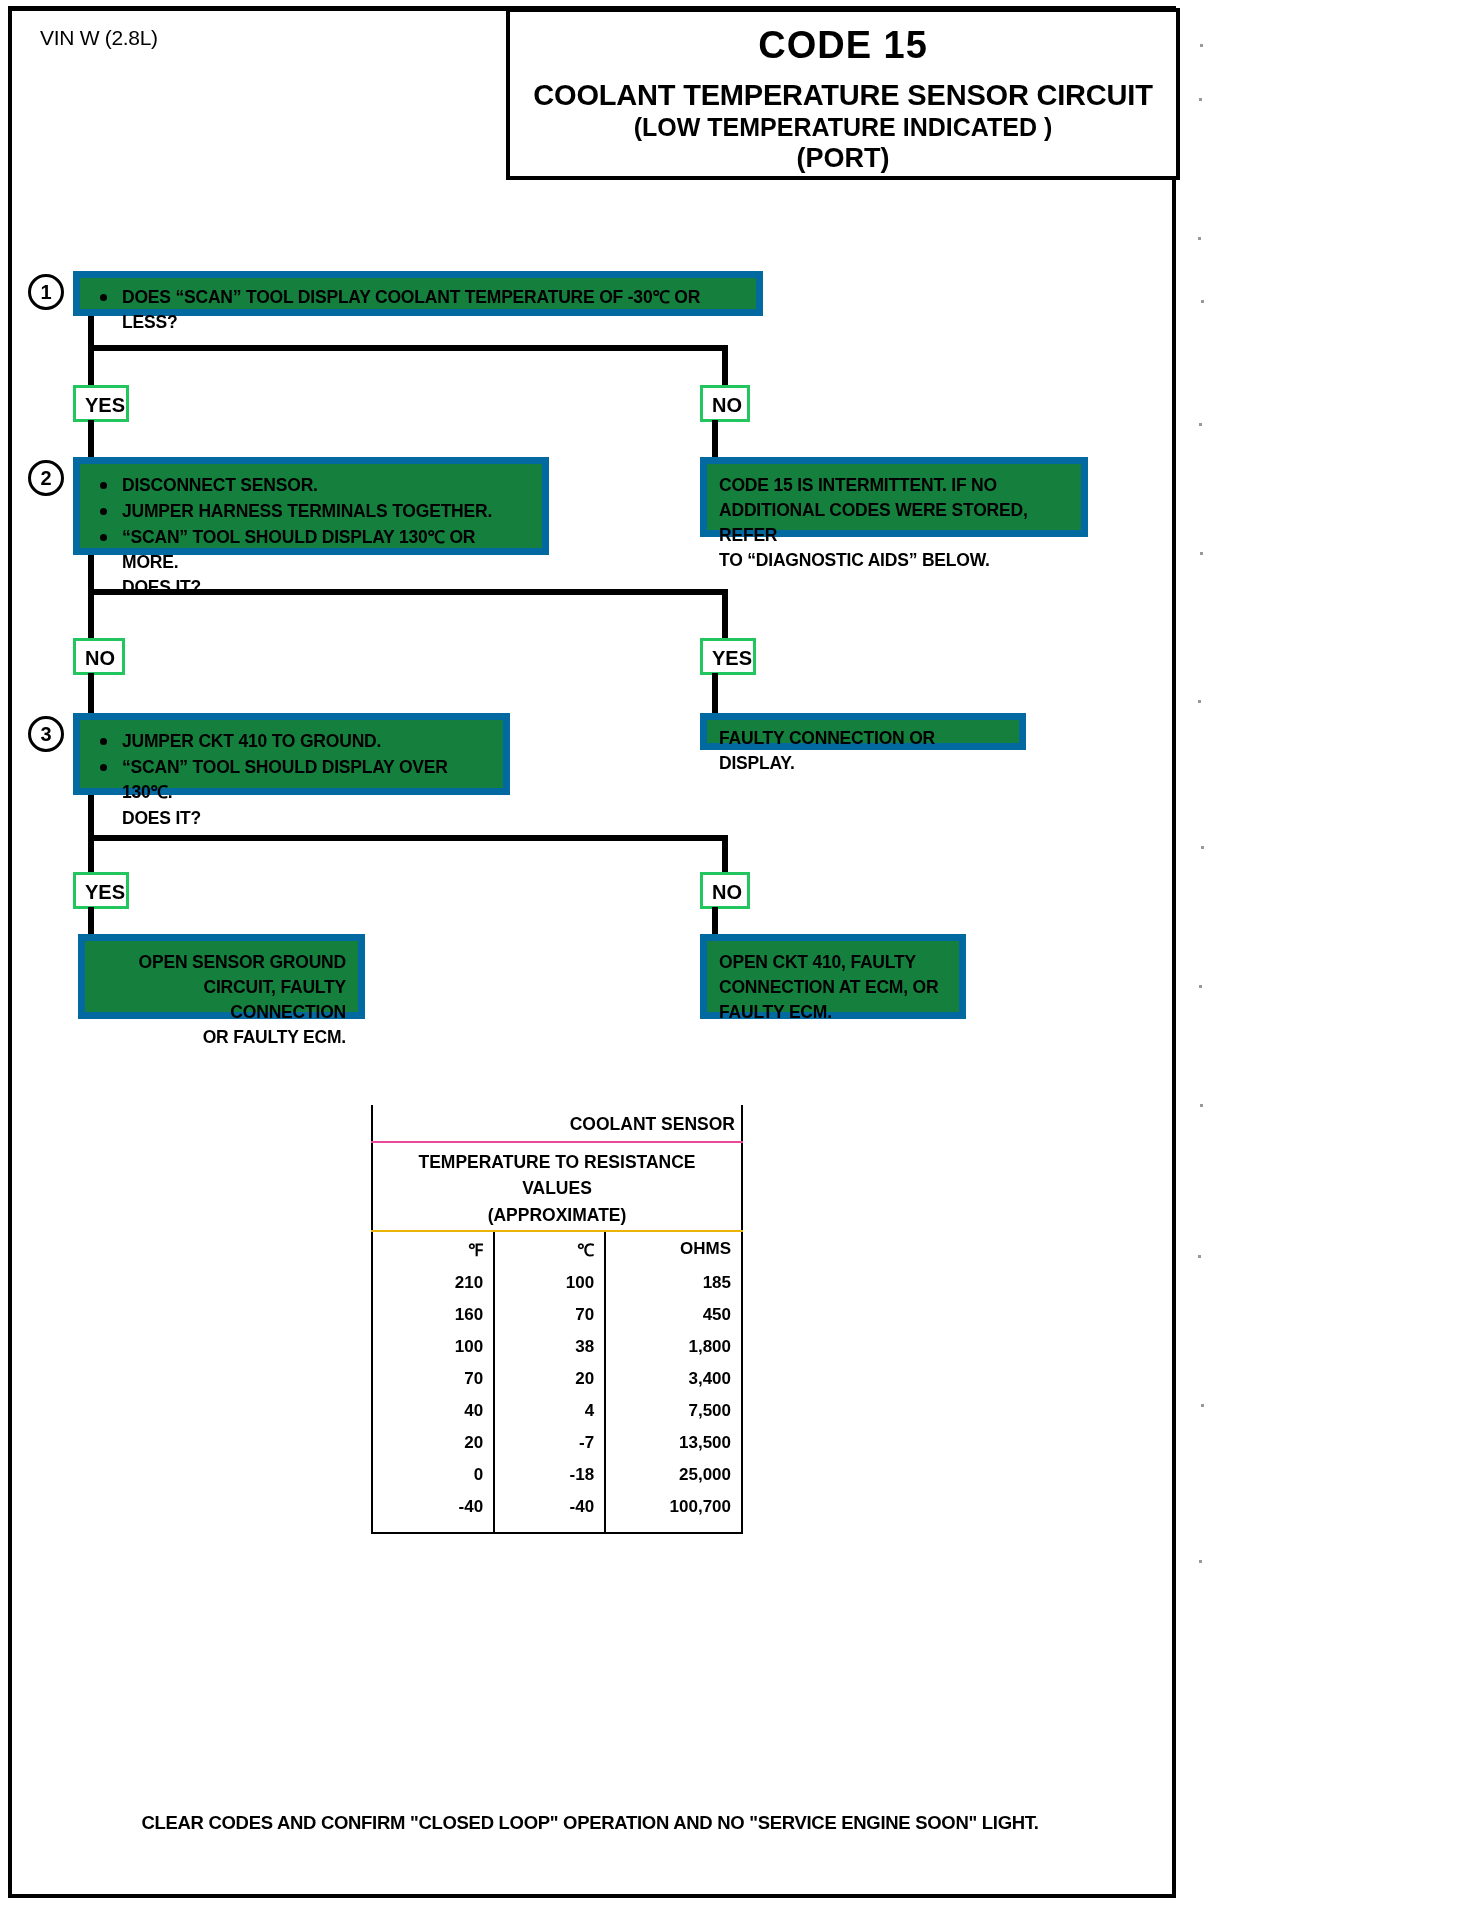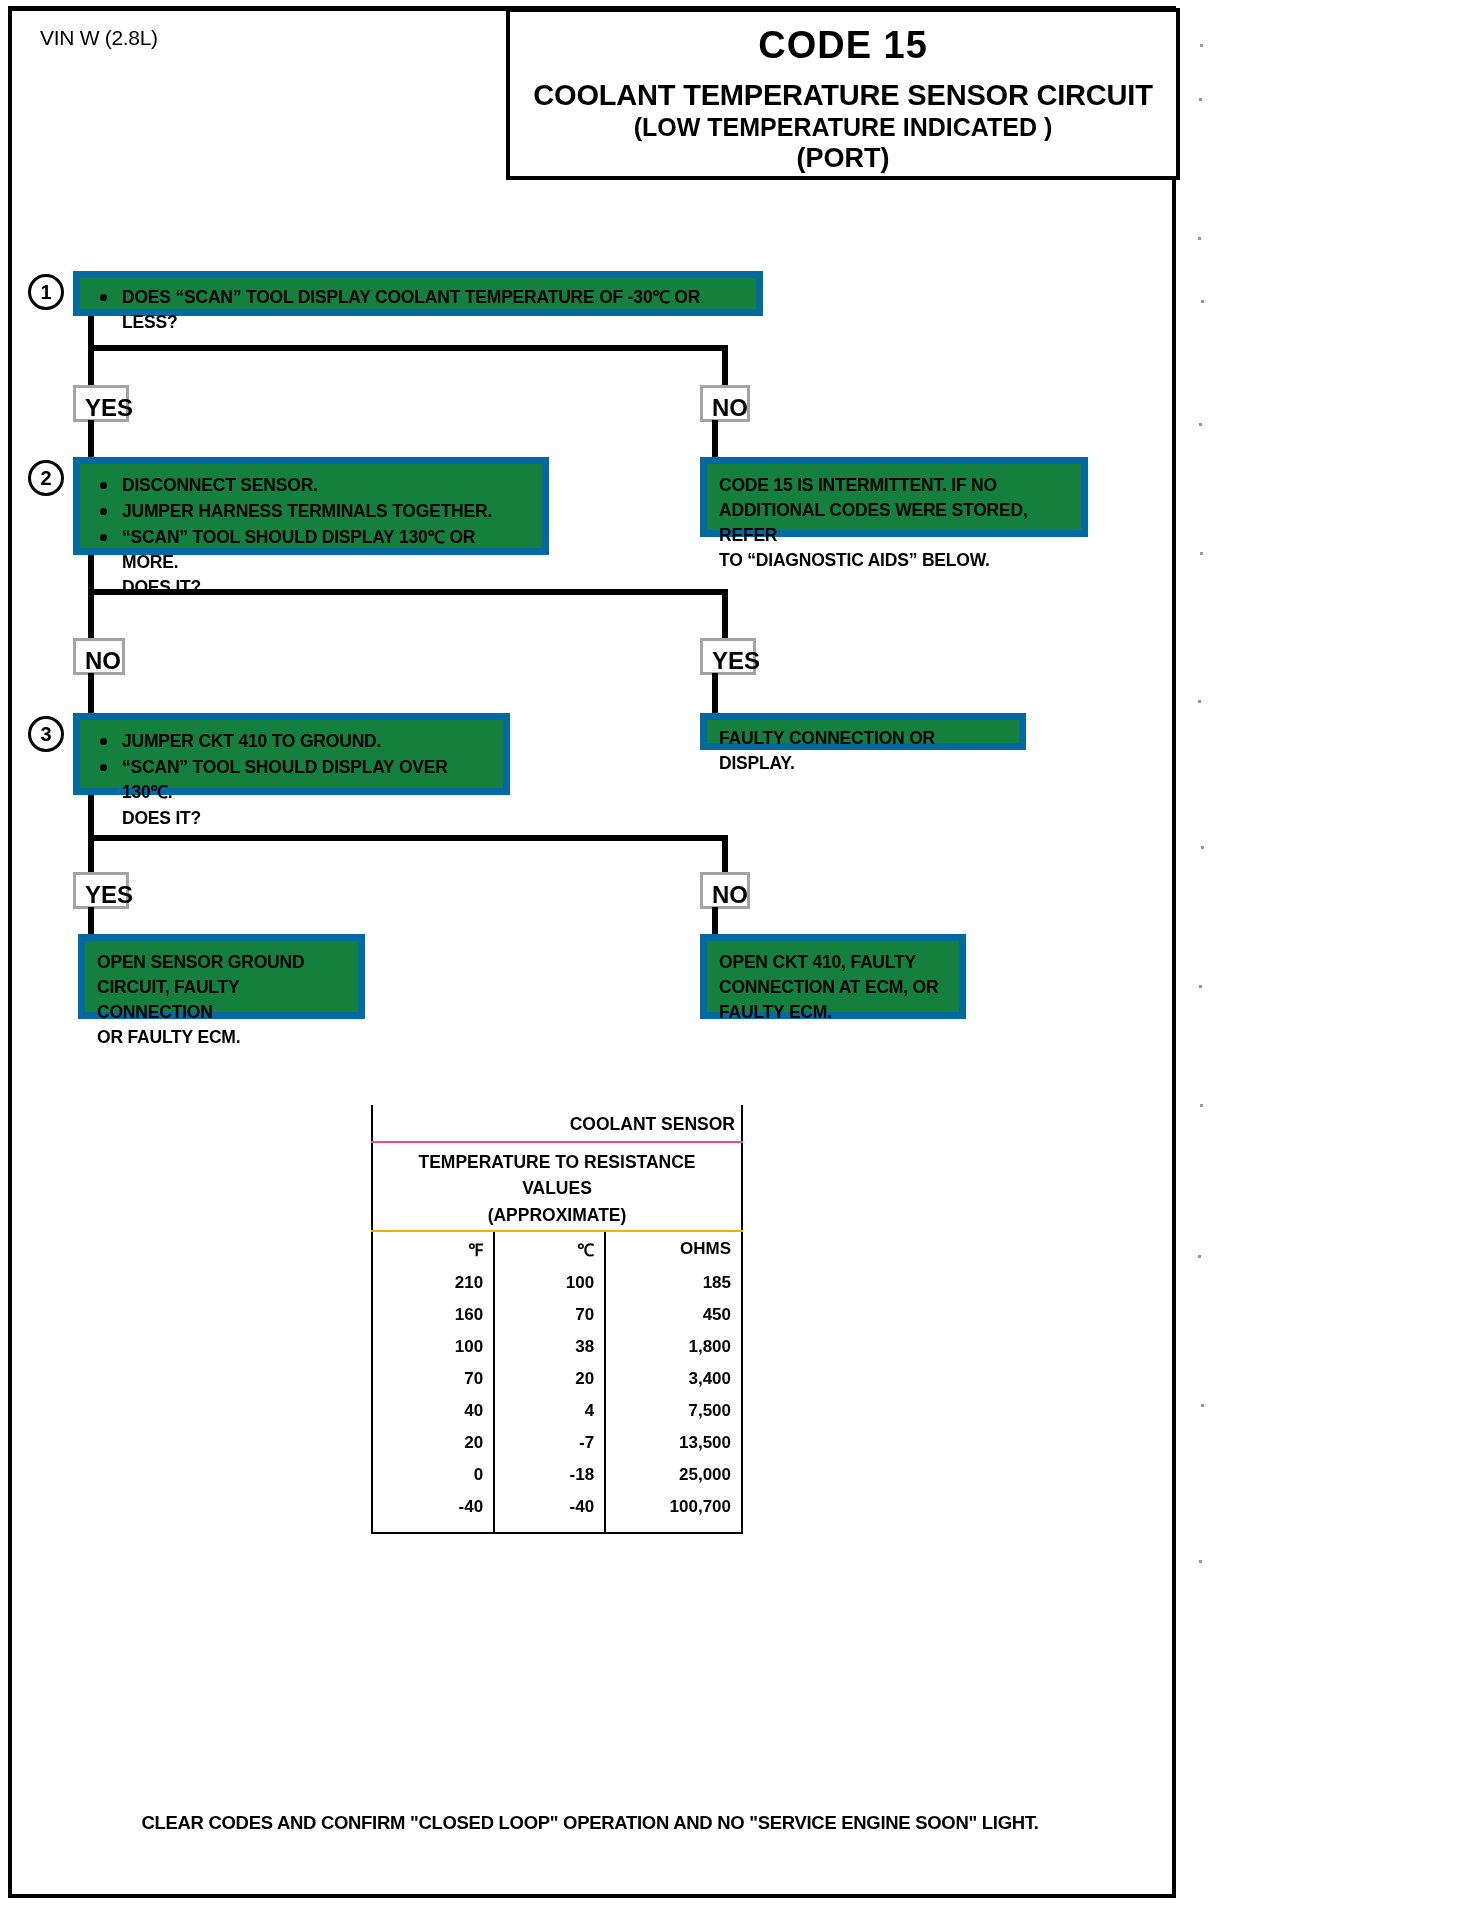--- a/index.html
+++ b/index.html
@@ -126,24 +126,24 @@
     background: #fff;
     text-align: center;
     line-height: 30px;
     font-size: 20px;
     font-weight: bold;
   }
 
   
   .tag {
     position: absolute;
-    border: 3px solid #a3a3a3;
+    border: 3px solid #22c55e;
     box-sizing: border-box;
     background: #fff;
-    font-size: 24px;
+    font-size: 20px;
     font-weight: bold;
     text-align: left;
     padding: 6px 4px 0 9px;
   }
 
   
   .vline { position: absolute; background: #000; width: 6px; }
   .hline { position: absolute; background: #000; height: 6px; }
 
   
@@ -296,21 +296,21 @@
   <div class="hline" style="left:88px; top:835px; width:640px;"></div>
   <div class="vline" style="left:88px; top:835px; height:38px;"></div>
   <div class="vline" style="left:722px; top:835px; height:38px;"></div>
 
   <div class="tag" style="left:73px; top:872px; width:56px; height:37px;">YES</div>
   <div class="tag" style="left:700px; top:872px; width:50px; height:37px;">NO</div>
 
   <div class="vline" style="left:88px; top:907px; height:30px;"></div>
   <div class="vline" style="left:712px; top:907px; height:30px;"></div>
 
-  <div class="fbox" style="left:78px; top:934px; width:287px; height:85px;">
+  <div class="fbox" style="left:78px; top:934px; width:287px; height:85px;text-align:right;">
     <div class="inner" style="padding-left:12px;">
       <div>OPEN SENSOR GROUND</div>
       <div>CIRCUIT, FAULTY CONNECTION</div>
       <div>OR FAULTY ECM.</div>
     </div>
   </div>
 
   <div class="fbox" style="left:700px; top:934px; width:266px; height:85px;">
     <div class="inner" style="padding-left:12px;">
       <div>OPEN CKT  410, FAULTY</div>

